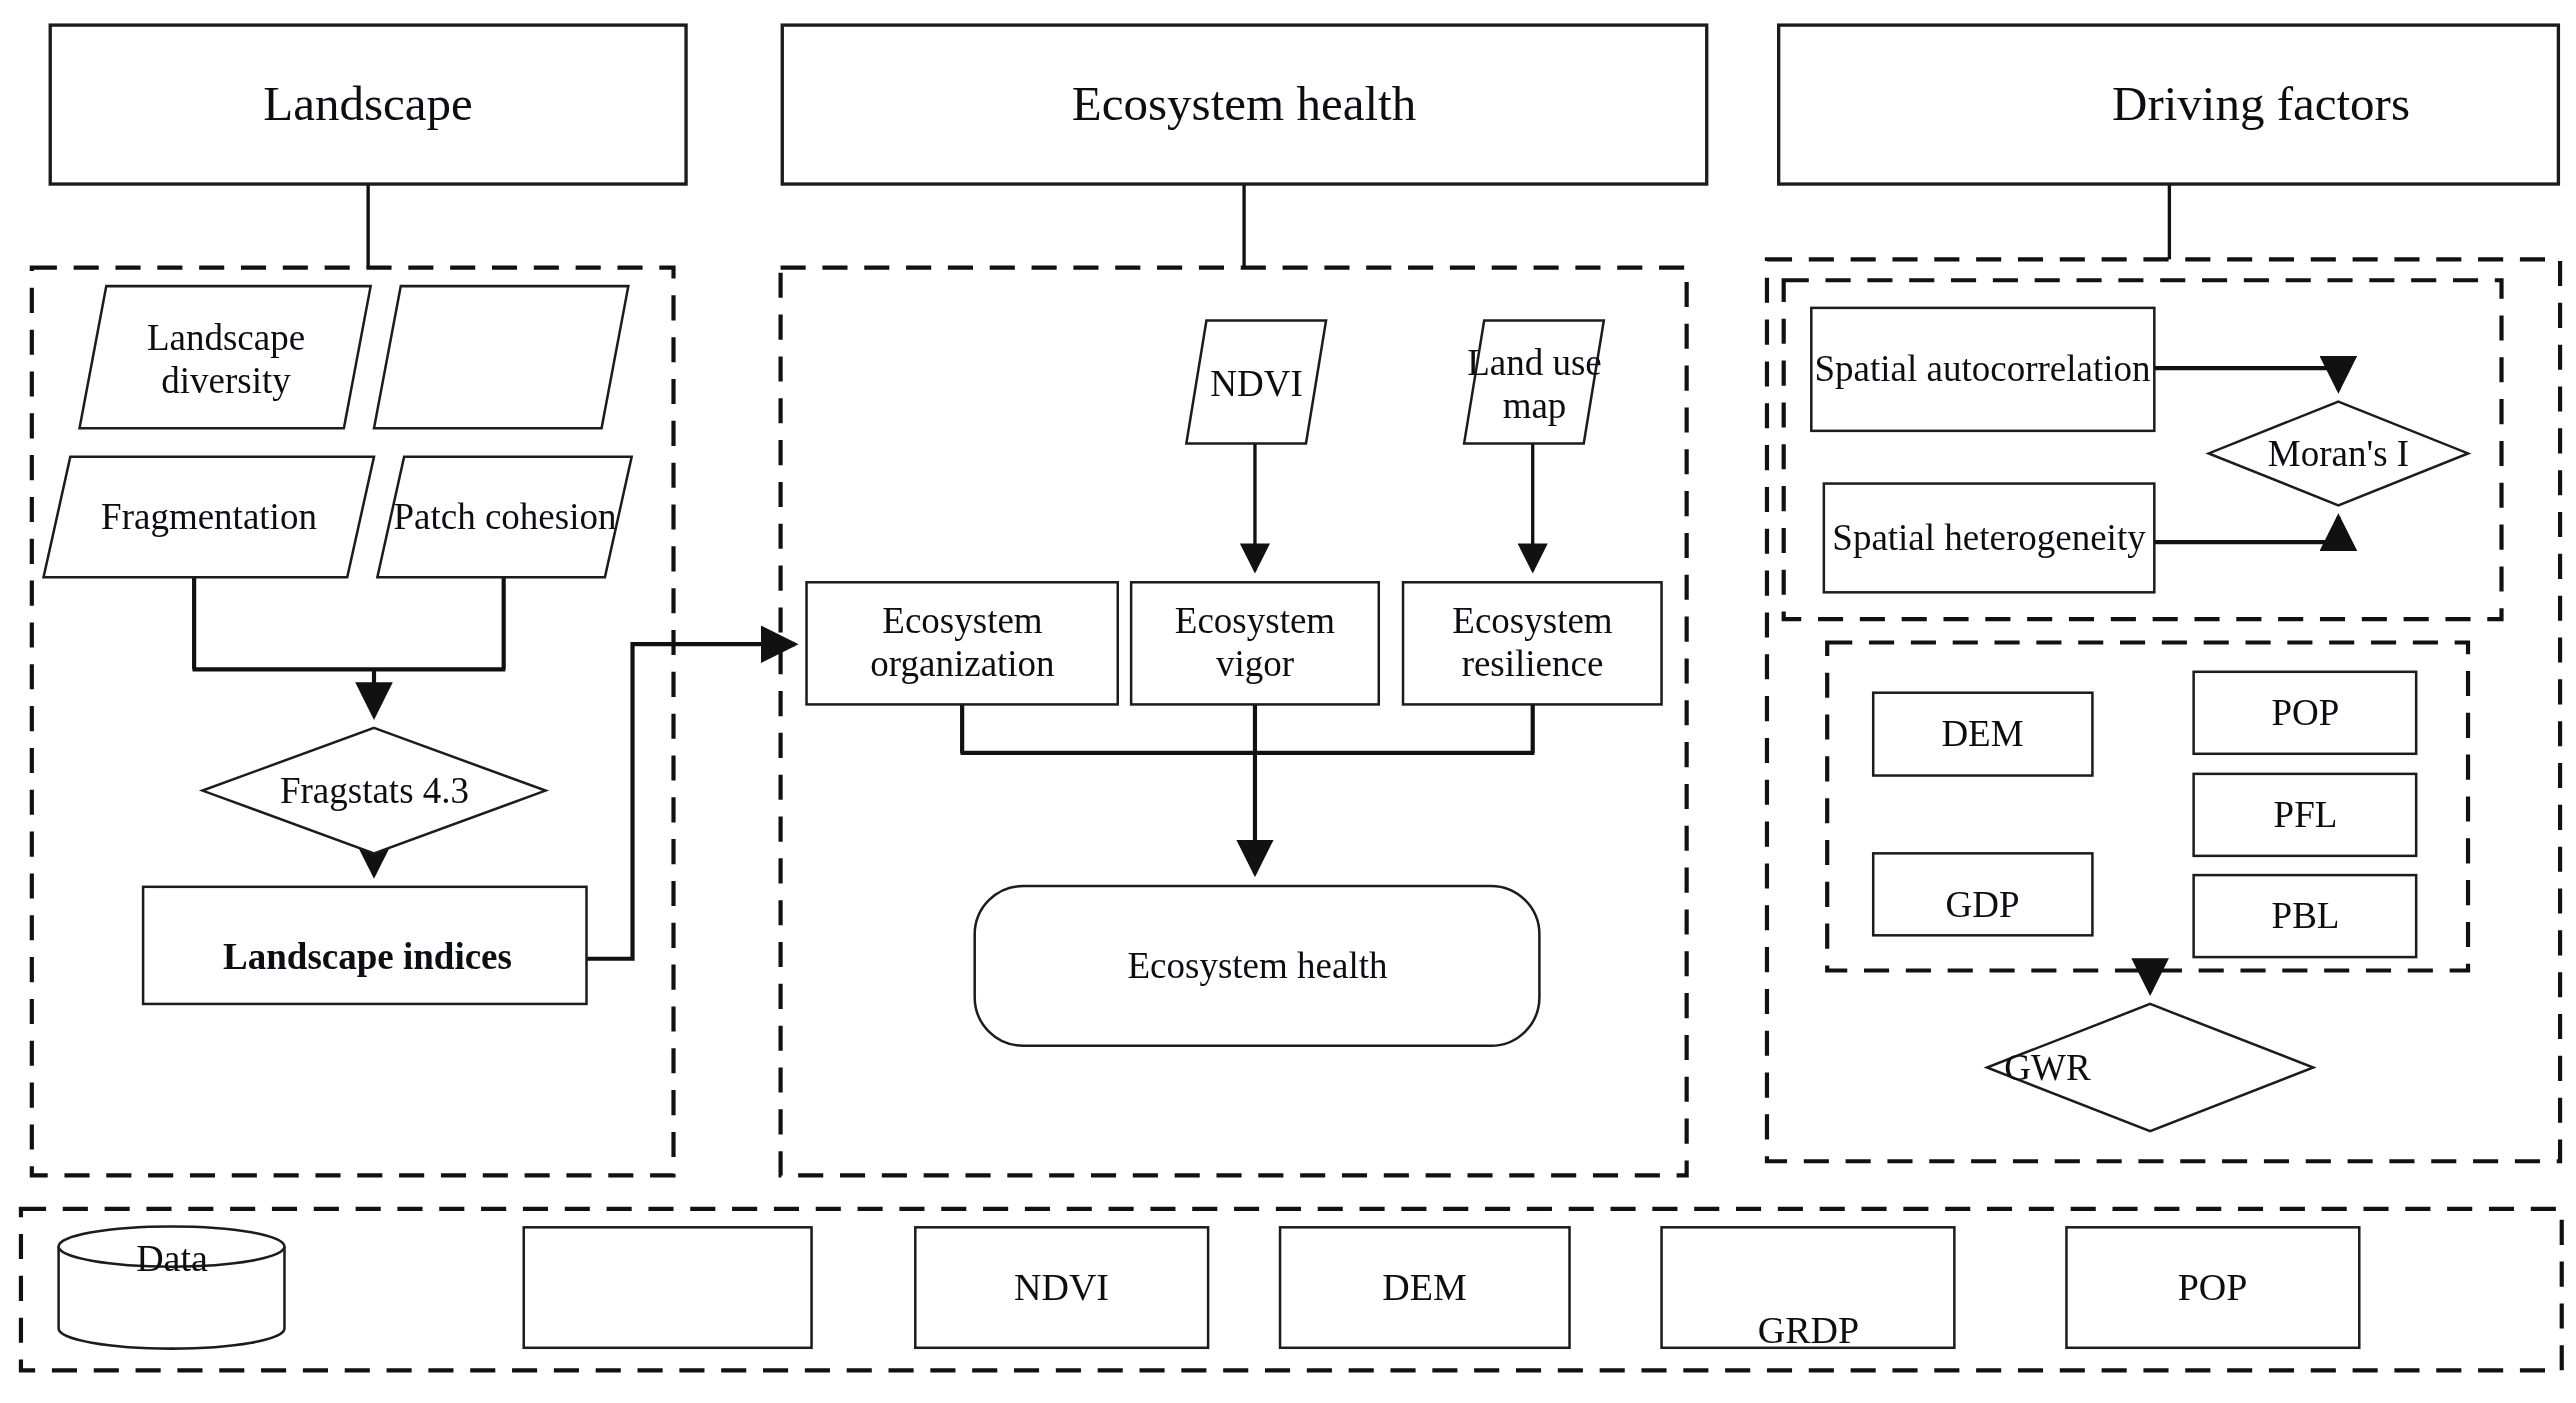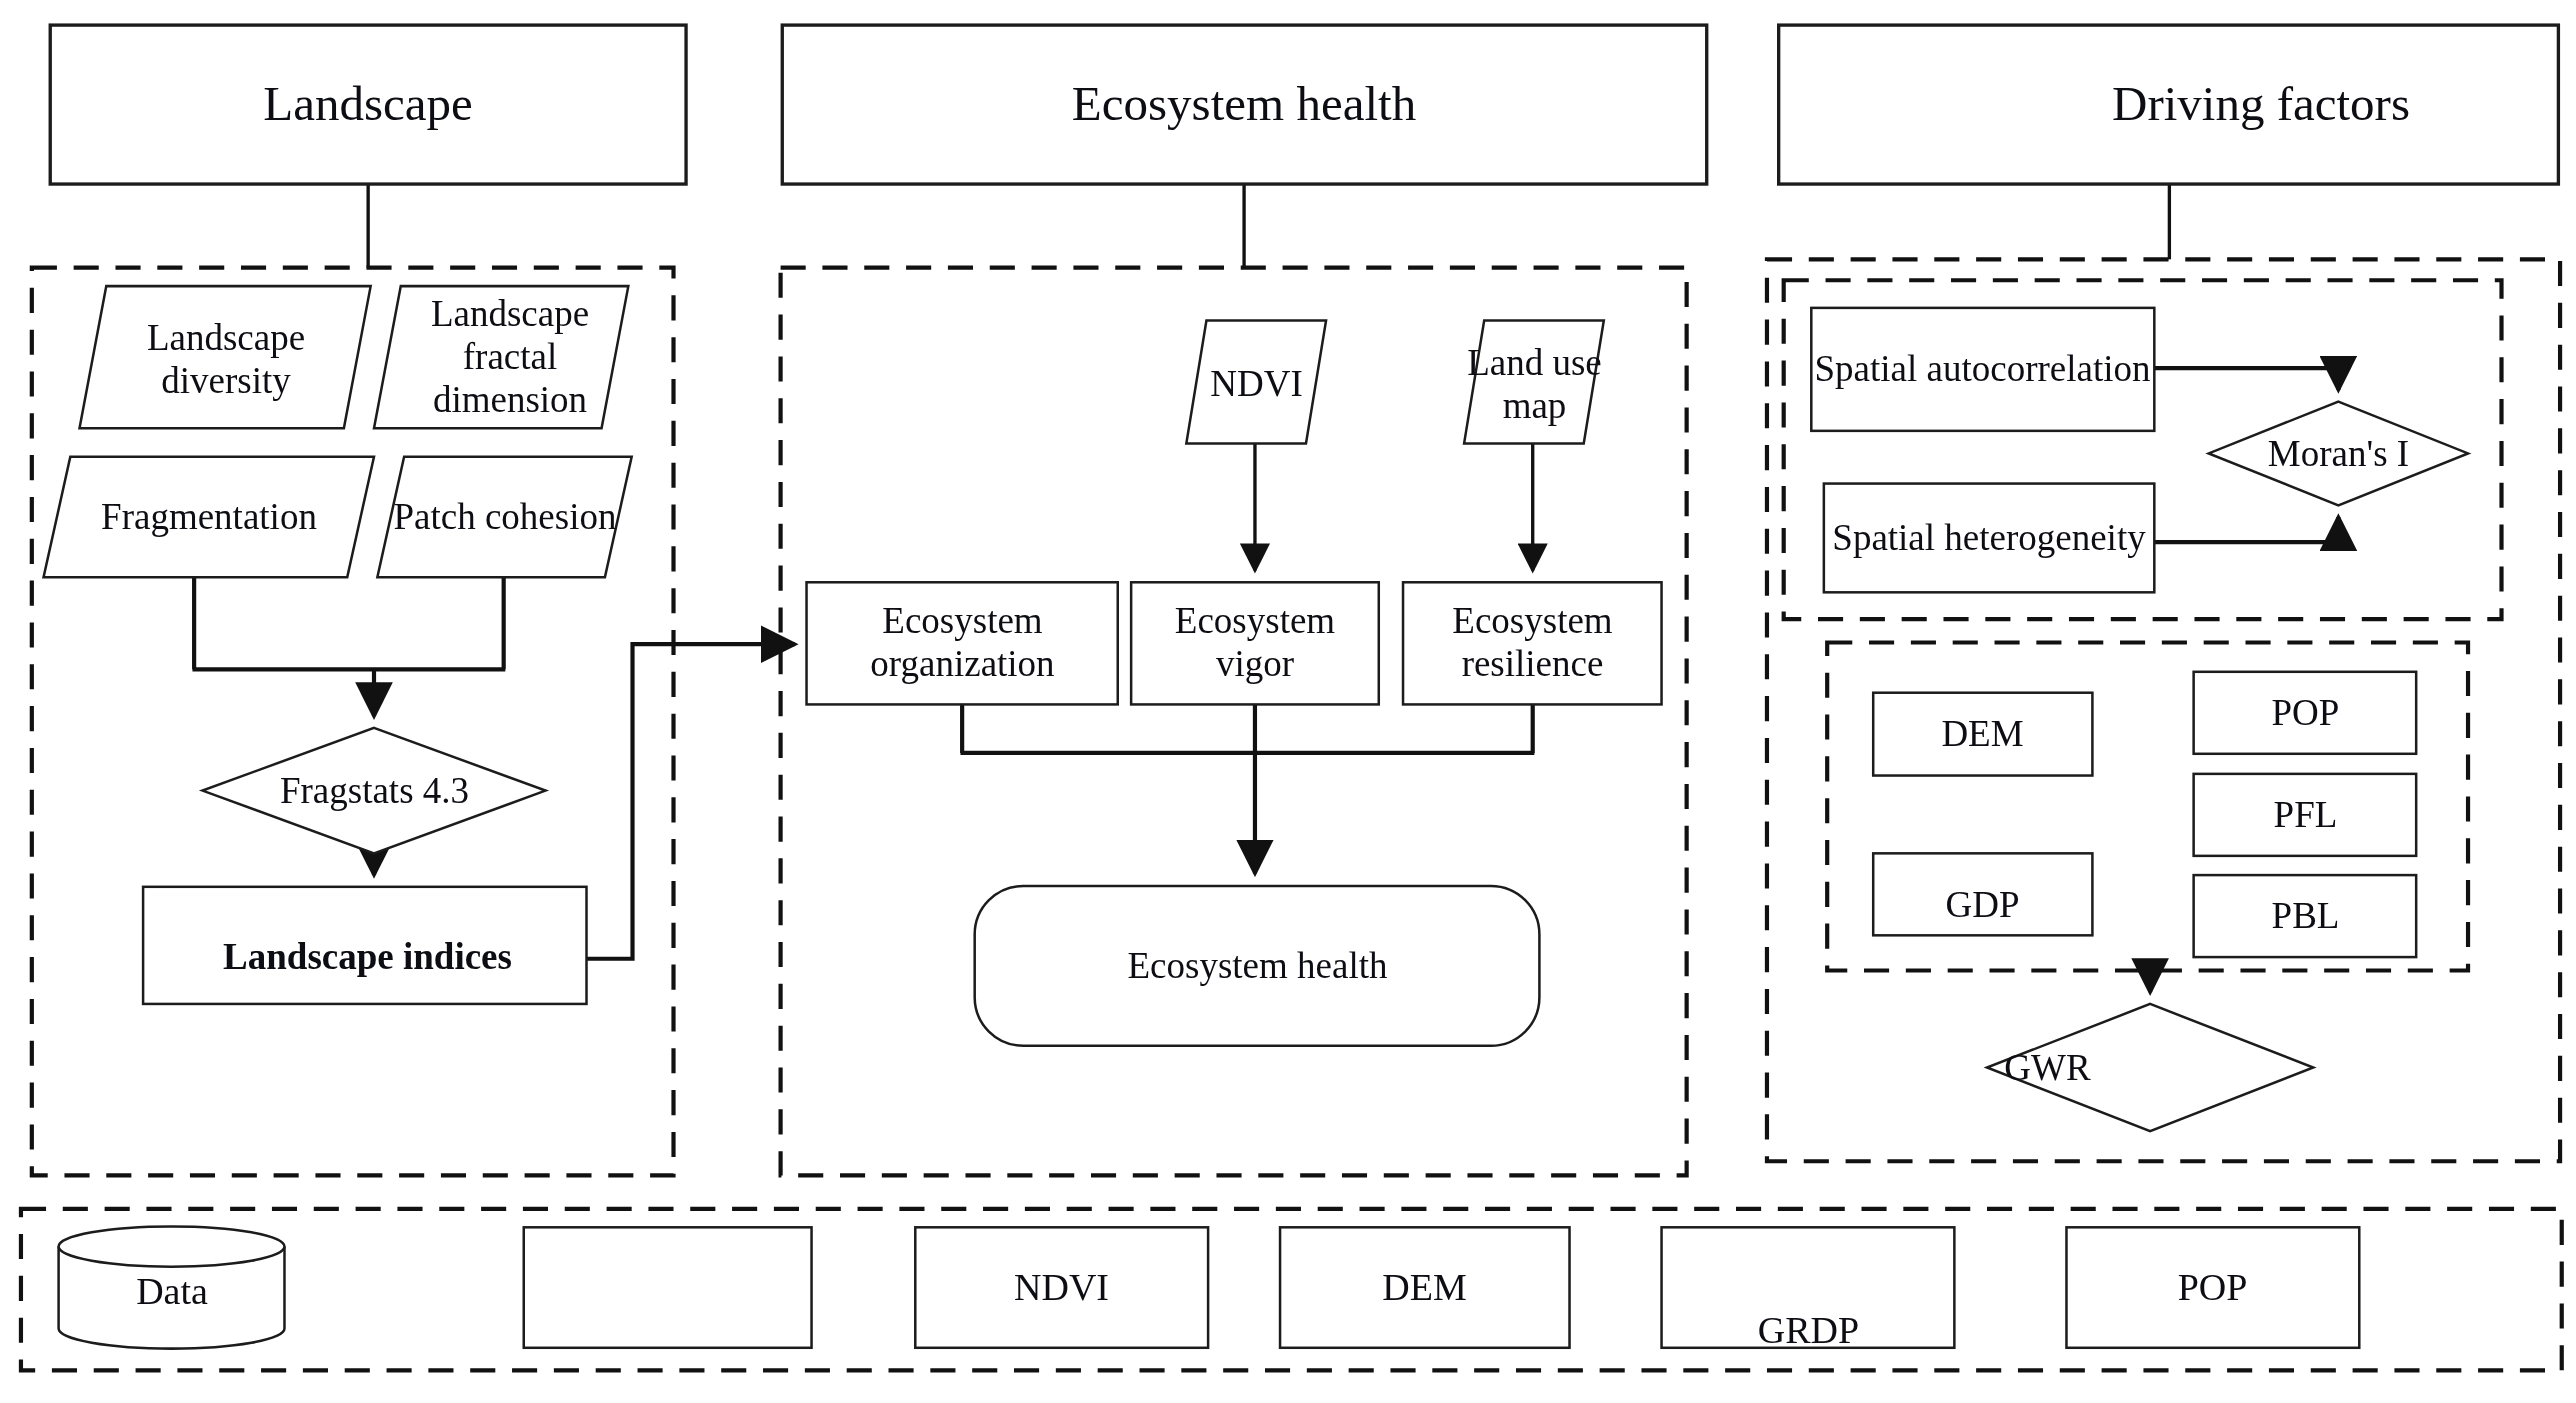--- a/index.html
+++ b/index.html
@@ -107,21 +107,20 @@
       <path d="M70,1490 L70,1588 A135,24 0 0 0 340,1588 L340,1490"></path>
       <ellipse cx="205" cy="1490" rx="135" ry="24"></ellipse>
     </g>
   </svg>
 
   <div class="lbl header" style="left:50px;top:25px;width:636px;height:159px;">Landscape</div>
   <div class="lbl header" style="left:782px;top:25px;width:924px;height:159px;">Ecosystem health</div>
   <div class="lbl header" style="left:1871px;top:25px;width:780px;height:159px;">Driving factors</div>
 
   <div class="lbl" style="left:92px;top:293px;width:268px;height:134px;">Landscape diversity</div>
-  <div class="lbl" style="left:393px;top:289px;width:234px;height:137px;">Landscape fractal dimension</div>
   <div class="lbl" style="left:52px;top:457px;width:314px;height:120px;">Fragmentation</div>
   <div class="lbl" style="left:390px;top:457px;width:230px;height:120px;">Patch cohesion</div>
   <div class="lbl" style="left:207px;top:749px;width:335px;height:84px;">Fragstats 4.3</div>
   <div class="lbl" style="left:146px;top:887px;width:443px;height:141px;font-weight:bold;">Landscape indices</div>
 
   <div class="lbl" style="left:1181px;top:326px;width:151px;height:117px;">NDVI</div>
   <div class="lbl" style="left:1451px;top:326px;width:167px;height:117px;">Land use map</div>
   <div class="lbl" style="left:807px;top:582px;width:311px;height:122px;">Ecosystem organization</div>
   <div class="lbl" style="left:1148px;top:582px;width:214px;height:122px;">Ecosystem vigor</div>
   <div class="lbl" style="left:1416px;top:582px;width:233px;height:122px;">Ecosystem resilience</div>
@@ -130,20 +129,20 @@
   <div class="lbl" style="left:1811px;top:308px;width:343px;height:123px;">Spatial autocorrelation</div>
   <div class="lbl" style="left:1824px;top:484px;width:330px;height:109px;">Spatial heterogeneity</div>
   <div class="lbl" style="left:2213px;top:412px;width:251px;height:84px;">Moran's I</div>
   <div class="lbl" style="left:1873px;top:693px;width:219px;height:83px;">DEM</div>
   <div class="lbl" style="left:1873px;top:853px;width:219px;height:105px;">GDP</div>
   <div class="lbl" style="left:2194px;top:672px;width:223px;height:82px;">POP</div>
   <div class="lbl" style="left:2194px;top:774px;width:223px;height:82px;">PFL</div>
   <div class="lbl" style="left:2194px;top:875px;width:223px;height:82px;">PBL</div>
   <div class="lbl" style="left:1922px;top:1026px;width:251px;height:84px;">GWR</div>
 
-  <div class="lbl bottom" style="left:59px;top:1245px;width:226px;height:92px;">Data</div>
+  <div class="lbl bottom" style="left:59px;top:1212px;width:226px;height:92px;">Data</div>
   <div class="lbl bottom" style="left:915px;top:1227px;width:293px;height:120px;">NDVI</div>
   <div class="lbl bottom" style="left:1280px;top:1227px;width:289px;height:120px;">DEM</div>
   <div class="lbl bottom" style="left:1662px;top:1227px;width:293px;height:120px;margin-top:43px;">GRDP</div>
   <div class="lbl bottom" style="left:2066px;top:1227px;width:293px;height:120px;">POP</div>
 
 </div>
 
 
 </body></html>

